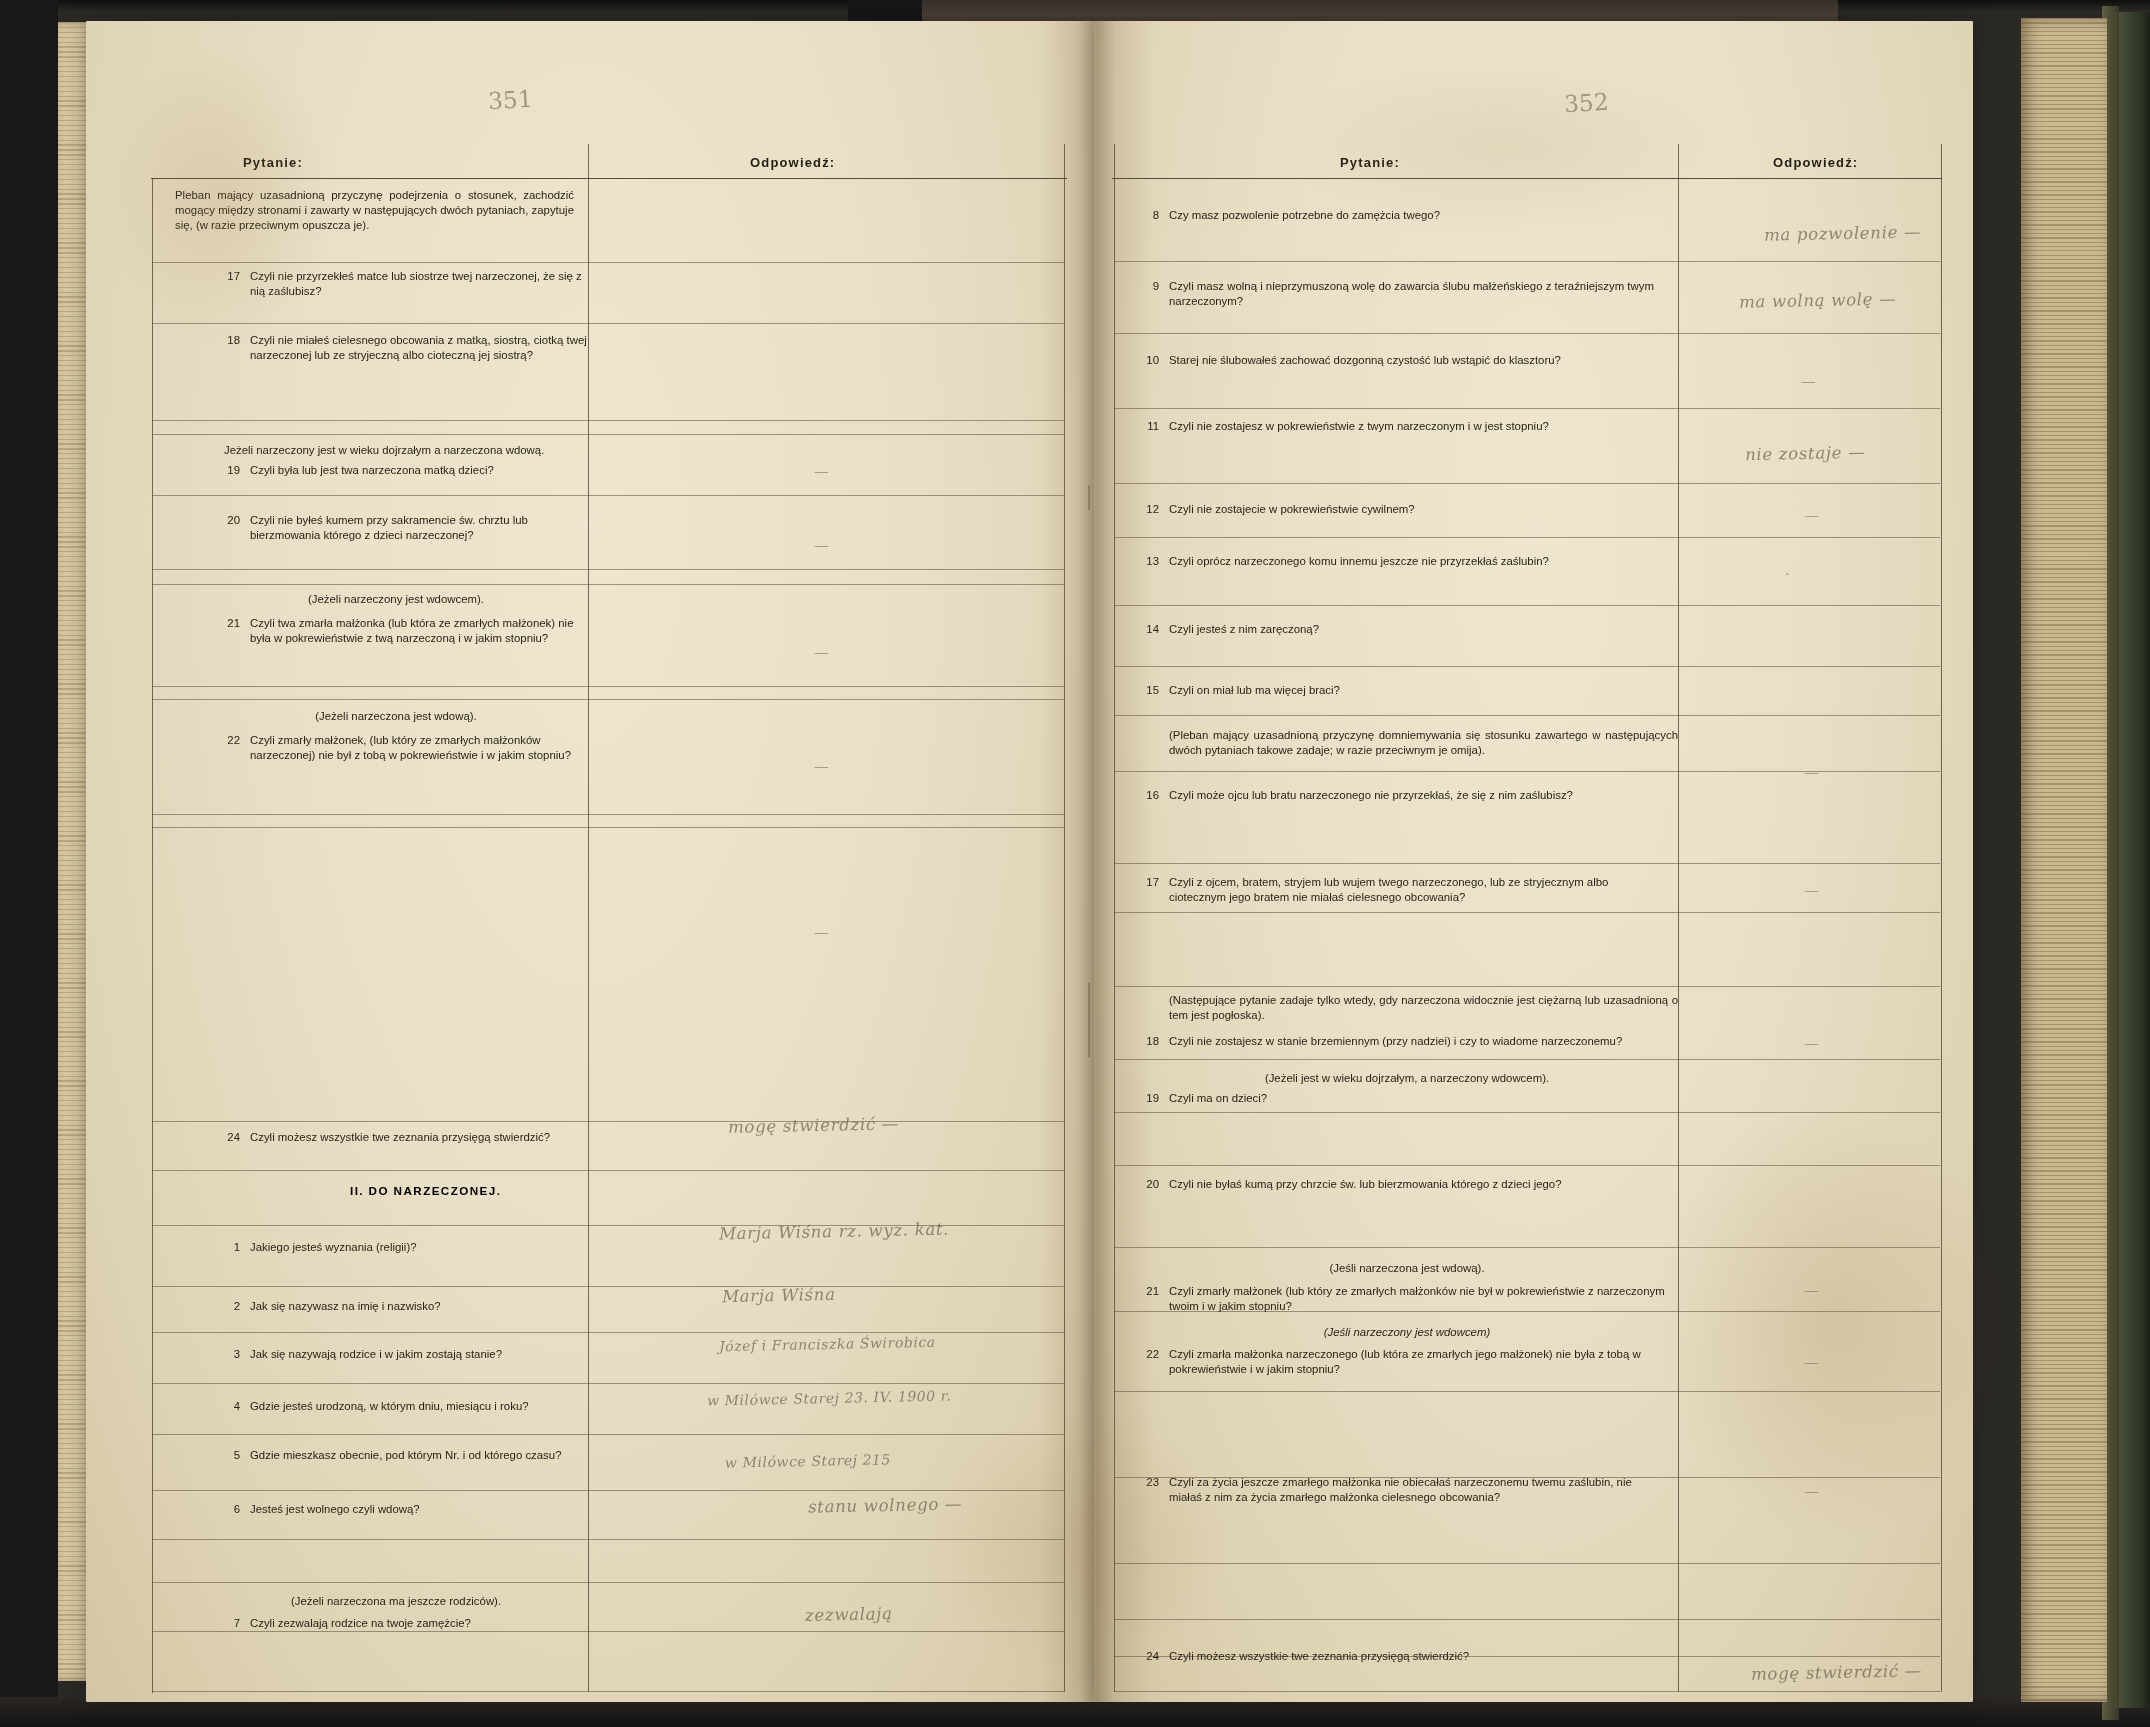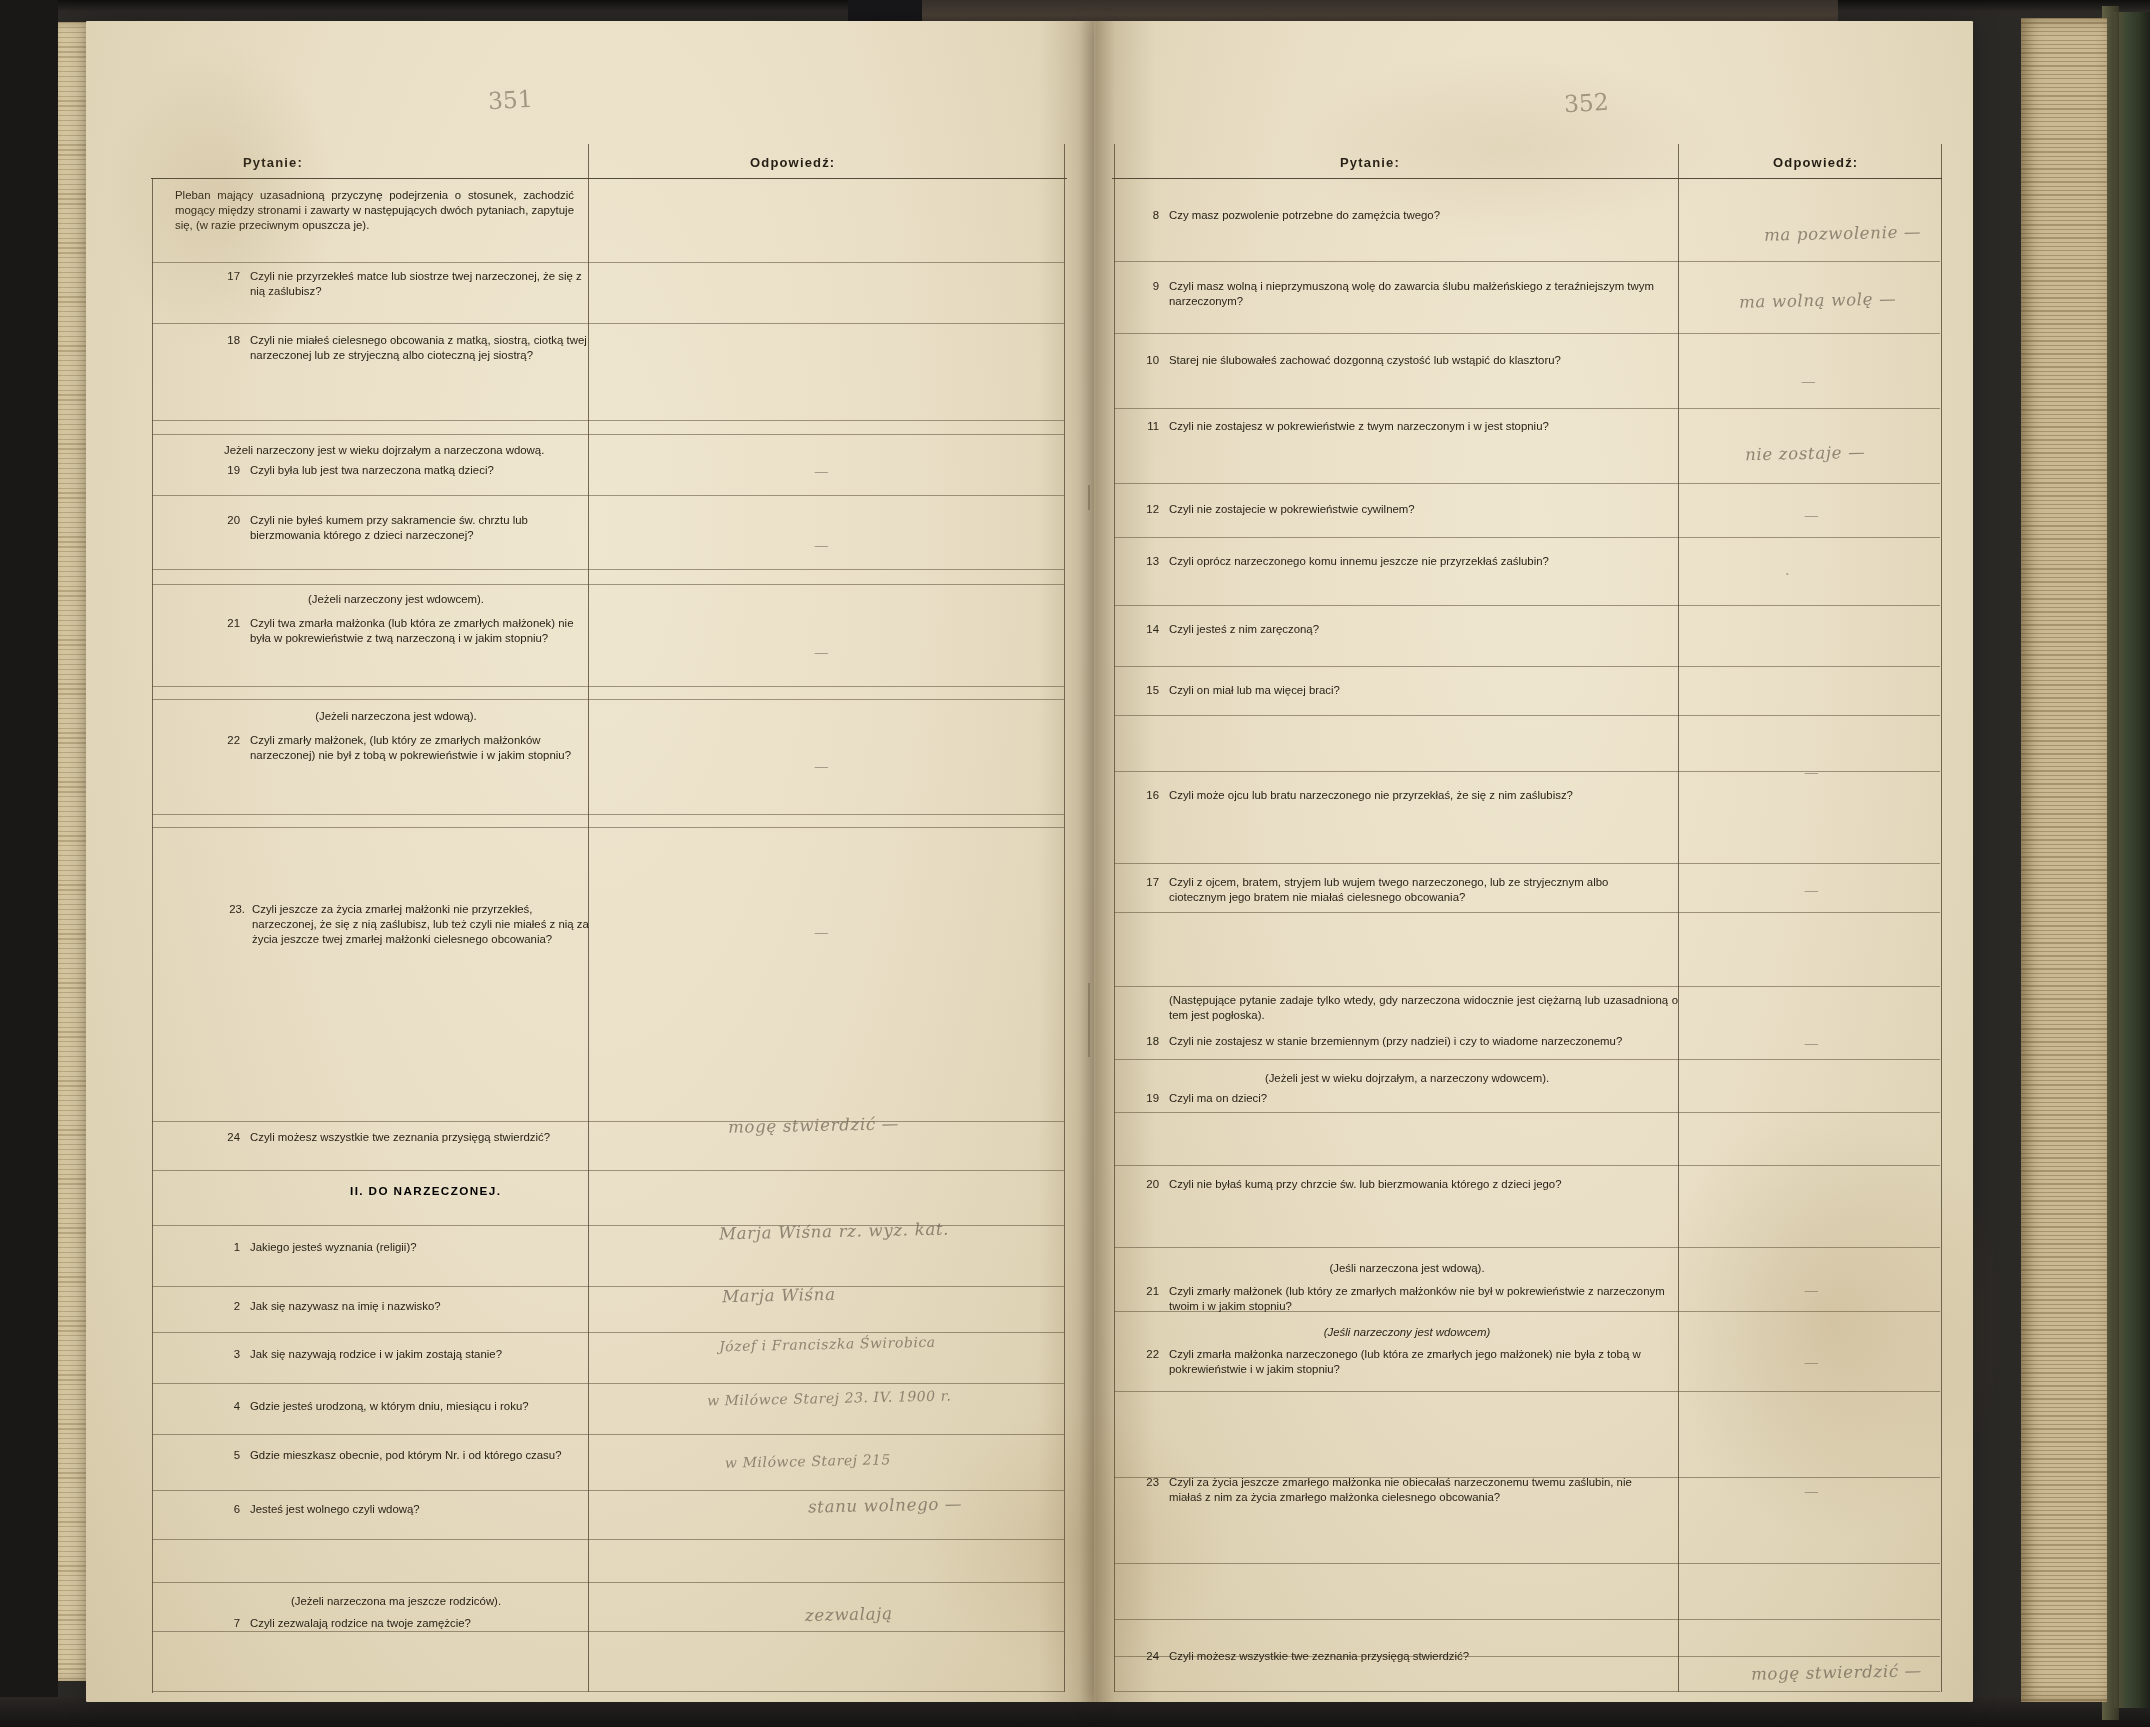--- a/index.html
+++ b/index.html
@@ -290,24 +290,20 @@
 
     <div class="q center" style="left:138px; top:688px; width:344px;">
       <span class="txt">(Jeżeli narzeczona jest wdową).</span>
     </div>
     <div class="q" style="left:138px; top:712px; width:363px;">
       <span class="num">22</span>
       <span class="txt">Czyli zmarły małżonek, (lub który ze zmarłych małżonków narzeczonej) nie był z tobą w pokrewieństwie i w jakim stopniu?</span>
     </div>
     <div class="dash" style="left:728px; top:736px;">—</div>
 
-    <div class="q" style="left:138px; top:881px; width:369px;">
-      <span class="num" style="width:21px;">23.</span>
-      <span class="txt" style="margin-left:28px;">Czyli jeszcze za życia zmarłej małżonki nie przyrzekłeś, narzeczonej, że się z nią zaślubisz, lub też czyli nie miałeś z nią za życia jeszcze twej zmarłej małżonki cielesnego obcowania?</span>
-    </div>
     <div class="dash" style="left:728px; top:902px;">—</div>
 
     <div class="q" style="left:138px; top:1109px; width:369px;">
       <span class="num">24</span>
       <span class="txt">Czyli możesz wszystkie twe zeznania przysięgą stwierdzić?</span>
     </div>
     <div class="ans" style="left:642px; top:1095px;">mogę stwierdzić —</div>
 
     <div class="sect" style="left:264px; top:1163px;">II.  DO NARZECZONEJ.</div>
 
@@ -432,20 +428,23 @@
     <div class="q" style="left:49px; top:601px; width:522px;">
       <span class="num">14</span>
       <span class="txt">Czyli jesteś z nim zaręczoną?</span>
     </div>
 
     <div class="q" style="left:49px; top:662px; width:522px;">
       <span class="num">15</span>
       <span class="txt">Czyli on miał lub ma więcej braci?</span>
     </div>
 
+    <div class="q" style="left:49px; top:707px; width:535px;">
+      <span class="txt" style="margin-left:26px; text-align:justify; display:block;">(Pleban mający uzasadnioną przyczynę domniemywania się stosunku zawartego w następujących dwóch pytaniach takowe zadaje; w razie przeciwnym je omija).</span>
+    </div>
     <div class="q" style="left:49px; top:767px; width:522px;">
       <span class="num">16</span>
       <span class="txt">Czyli może ojcu lub bratu narzeczonego nie przyrzekłaś, że się z nim zaślubisz?</span>
     </div>
     <div class="dash" style="left:710px; top:742px;">—</div>
 
     <div class="q" style="left:49px; top:854px; width:522px;">
       <span class="num">17</span>
       <span class="txt">Czyli z ojcem, bratem, stryjem lub wujem twego narzeczonego, lub ze stryjecznym albo ciotecznym jego bratem nie miałaś cielesnego obcowania?</span>
     </div>

